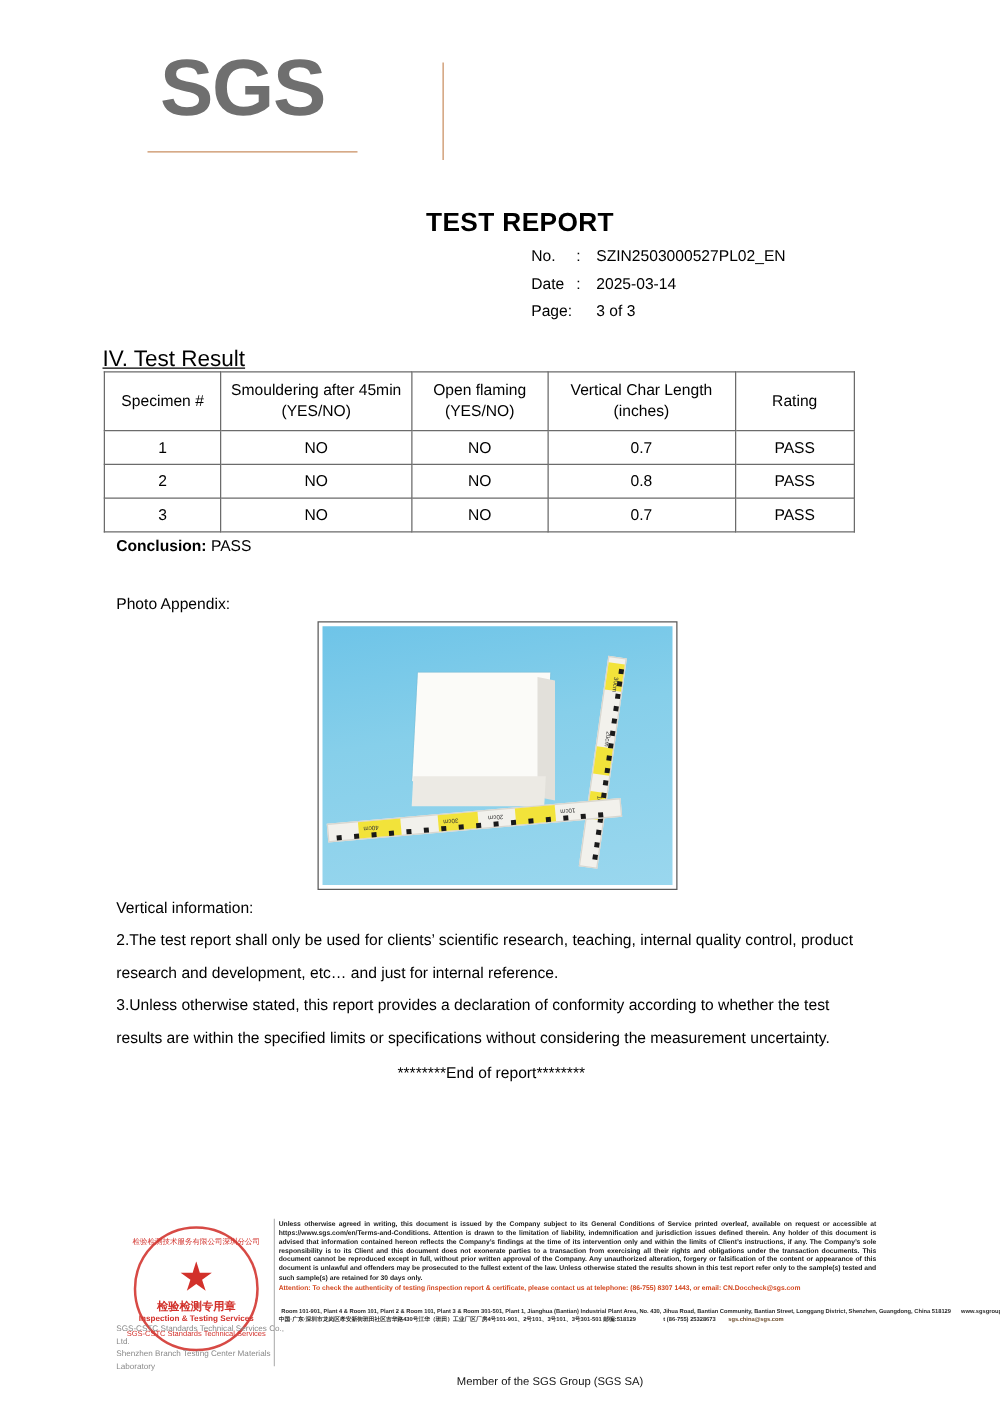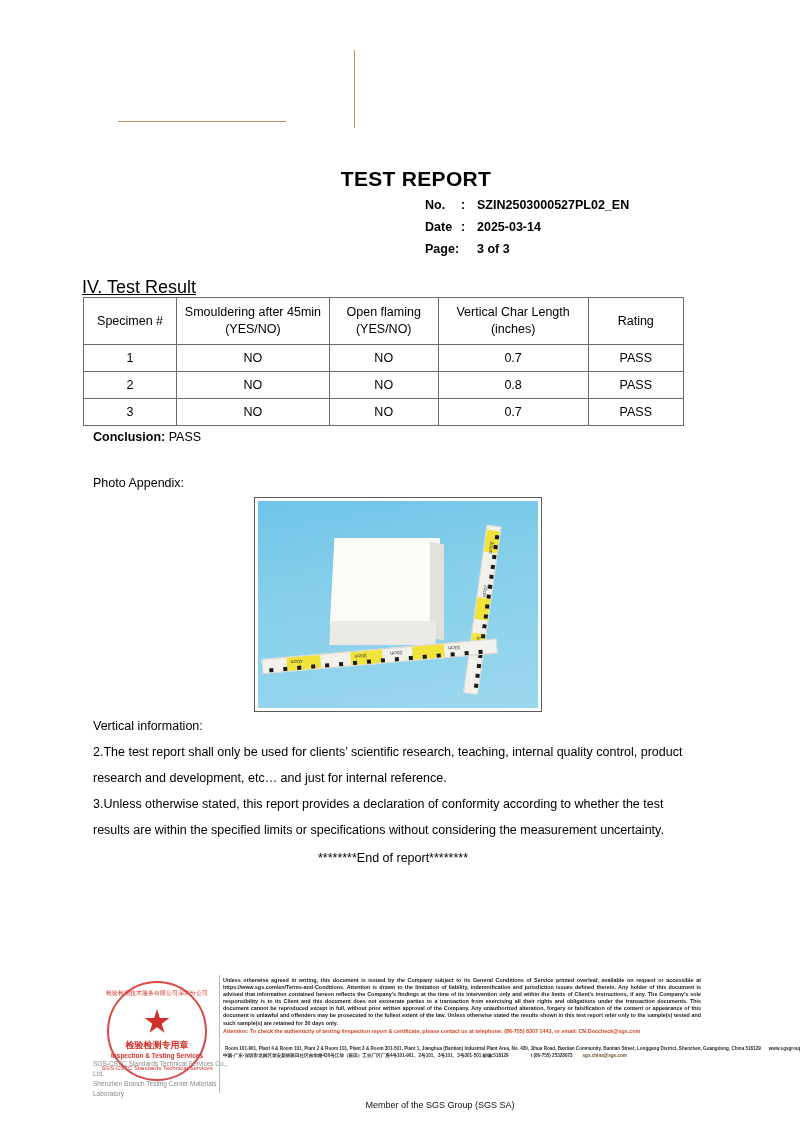--- a/index.html
+++ b/index.html
@@ -61,21 +61,21 @@
     text-align: center;
     font-size: 21px;
     font-weight: bold;
     letter-spacing: 0.3px;
   }
   .meta {
     position: absolute;
     left: 425px;
     top: 194px;
     font-size: 12.5px;
-    font-weight: bold;
+    font-weight: normal;
   }
   .meta-row {
     height: 22px;
     display: flex;
     align-items: center;
   }
   .meta-label { width: 36px; }
   .meta-colon { width: 16px; }
   .meta-value { white-space: nowrap; }
 
@@ -353,20 +353,21 @@
     text-align: center;
     font-size: 9px;
     color: #111;
   }
   .member-line span { margin-left: 80px; }
 </style>
 </head>
 <body>
 
 <div class="logo-block">
+  <div class="logo-text">SGS</div>
   <div class="logo-hline"></div>
   <div class="logo-vline"></div>
 </div>
 
 <div class="report-title">TEST REPORT</div>
 
 <div class="meta">
   <div class="meta-row">
     <span class="meta-label">No.</span>
     <span class="meta-colon">:</span>

